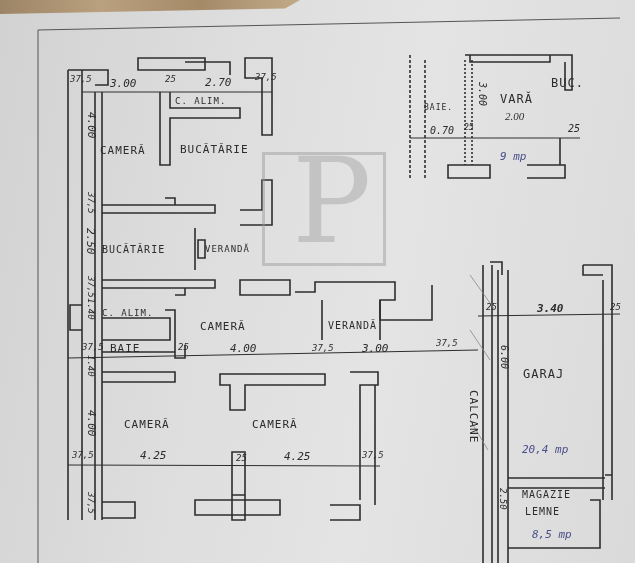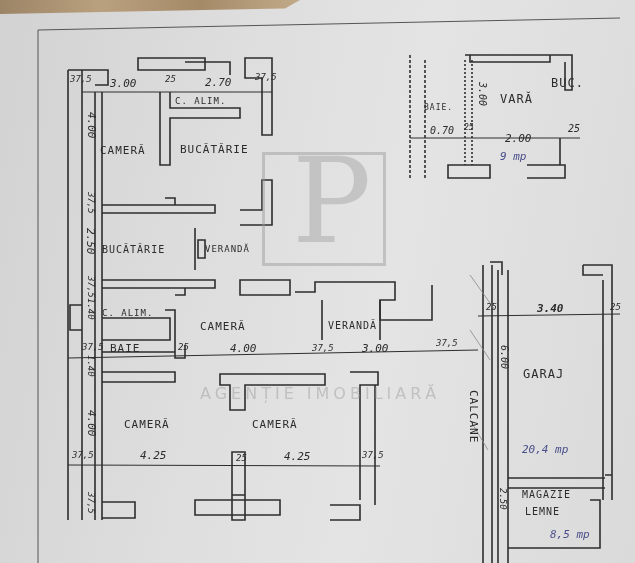--- a/index.html
+++ b/index.html
@@ -79,21 +79,20 @@
     <path d="M583 265 L612 265 L612 500 M603 280 L603 500 M583 265 L583 275 L603 275"></path>
     <path d="M478 316 L620 314" stroke-width="1"></path>
     <path d="M508 478 L605 478 M508 488 L605 488"></path>
     <path d="M605 475 L612 475 M590 500 L600 500 L600 548 L508 548"></path>
 
     <path d="M470 275 L495 310 M470 330 L490 360 M470 420 L488 450" stroke="#888" stroke-width="0.8"></path>
   </svg>
 
   <div class="wm-box"></div>
   <div class="wm-p">P</div>
-  <div class="wm-sub">AGENȚIE IMOBILIARĂ</div>
 
   <span class="dim" style="left:70px;top:74px;font-size:9px;">37,5</span>
   <span class="dim" style="left:110px;top:77px;">3.00</span>
   <span class="dim" style="left:165px;top:74px;font-size:9px;">25</span>
   <span class="dim" style="left:205px;top:76px;">2.70</span>
   <span class="dim" style="left:255px;top:72px;font-size:9px;">37,5</span>
 
   <span class="lbl" style="left:175px;top:96px;font-size:9px;">C. ALIM.</span>
   <span class="lbl" style="left:100px;top:144px;">CAMERĂ</span>
   <span class="lbl" style="left:180px;top:143px;">BUCĂTĂRIE</span>
@@ -127,29 +126,29 @@
   <span class="dim" style="left:284px;top:450px;">4.25</span>
   <span class="dim" style="left:362px;top:450px;font-size:9px;">37,5</span>
   <span class="dim vert" style="left:96px;top:492px;font-size:9px;">37,5</span>
 
   <span class="lbl" style="left:424px;top:103px;font-size:8px;">BAIE.</span>
   <span class="dim vert" style="left:488px;top:82px;font-size:10px;">3.00</span>
   <span class="lbl" style="left:512px;top:76px;font-size:12px;margin-left:39px;">BUC.</span>
   <span class="lbl" style="left:500px;top:92px;font-size:12px;">VARĂ</span>
   <span class="dim" style="left:430px;top:125px;font-size:10px;">0.70</span>
   <span class="dim" style="left:464px;top:123px;font-size:8px;">25</span>
-  <span class="dim" style="left:505px;top:132px;">2.00</span>
+  <span class="dim" style="left:505px;top:110px;font-family:Liberation Serif, serif;">2.00</span>
   <span class="dim" style="left:568px;top:123px;font-size:10px;">25</span>
   <span class="dim blue" style="left:500px;top:150px;">9 mp</span>
 
   <span class="dim" style="left:486px;top:302px;font-size:9px;">25</span>
   <span class="dim" style="left:537px;top:302px;font-weight:bold;">3.40</span>
   <span class="dim" style="left:610px;top:302px;font-size:9px;">25</span>
   <span class="dim vert" style="left:510px;top:345px;font-size:10px;">6.00</span>
   <span class="lbl" style="left:523px;top:367px;font-size:12px;">GARAJ</span>
   <span class="dim blue" style="left:522px;top:443px;">20,4 mp</span>
   <span class="lbl vert" style="left:480px;top:390px;font-size:11px;">CALCANE</span>
 
   <span class="dim vert" style="left:508px;top:488px;font-size:9px;">2.50</span>
   <span class="lbl" style="left:522px;top:489px;font-size:10px;">MAGAZIE</span>
   <span class="lbl" style="left:525px;top:506px;font-size:10px;">LEMNE</span>
-  <span class="dim blue" style="left:550px;top:528px;text-align:center;">8,5 mp</span>
+  <span class="dim blue" style="left:532px;top:528px;text-align:center;">8,5 mp</span>
 </div>
 
 </body></html>

